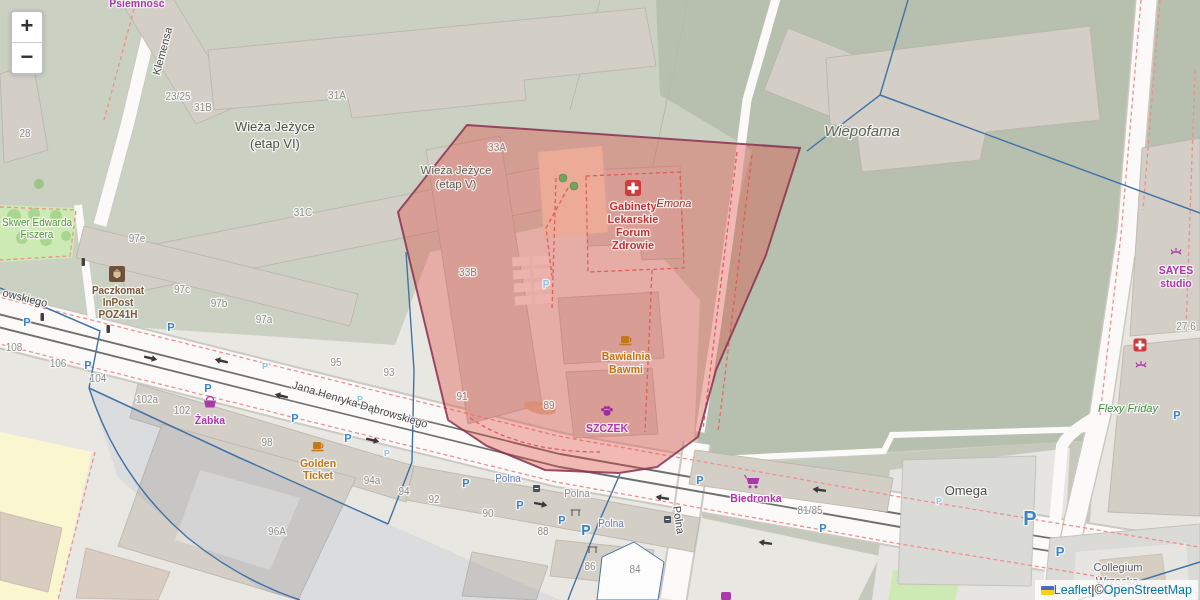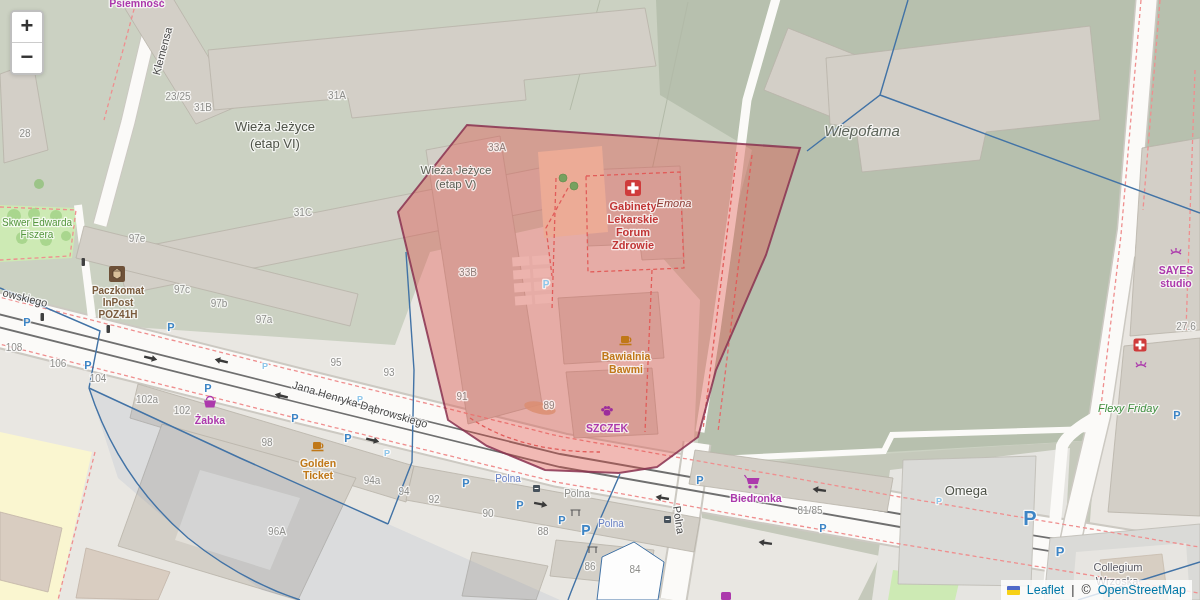--- a/index.html
+++ b/index.html
@@ -44,23 +44,23 @@
   
   .zoom-control{position:absolute;top:10px;left:10px;width:30px;
     border:2px solid rgba(0,0,0,.25);border-radius:5px;background:#fff;
     box-shadow:0 1px 4px rgba(0,0,0,.15);z-index:20;}
   .zoom-control a{display:block;width:30px;height:30px;line-height:28px;
     text-align:center;font-size:22px;font-weight:bold;color:#333;
     text-decoration:none;cursor:pointer;background:#fff;}
   .zoom-control .zin{border-bottom:1px solid #ccc;border-radius:3px 3px 0 0;}
   .zoom-control .zout{border-radius:0 0 3px 3px;}
 
-  .attribution{position:absolute;right:8px;bottom:0;height:20px;z-index:20;
+  .attribution{position:absolute;right:2px;bottom:0;height:20px;z-index:20;
     background:rgba(255,255,255,.8);padding:0 6px;display:flex;
-    align-items:center;gap:7px;font-size:12.5px;color:#333;}
+    align-items:center;gap:0;font-size:12.5px;color:#333;}
   .attribution a{color:#0078a8;text-decoration:none;cursor:pointer;}
   .flag{display:inline-block;width:13px;height:9px;position:relative;
     border-radius:1px;overflow:hidden;}
   .flag .f-top{position:absolute;top:0;left:0;right:0;height:50%;background:#4e68c8;}
   .flag .f-bot{position:absolute;bottom:0;left:0;right:0;height:50%;background:#f7d117;}
 </style>
 </head>
 <body>
 
 <div id="map">

